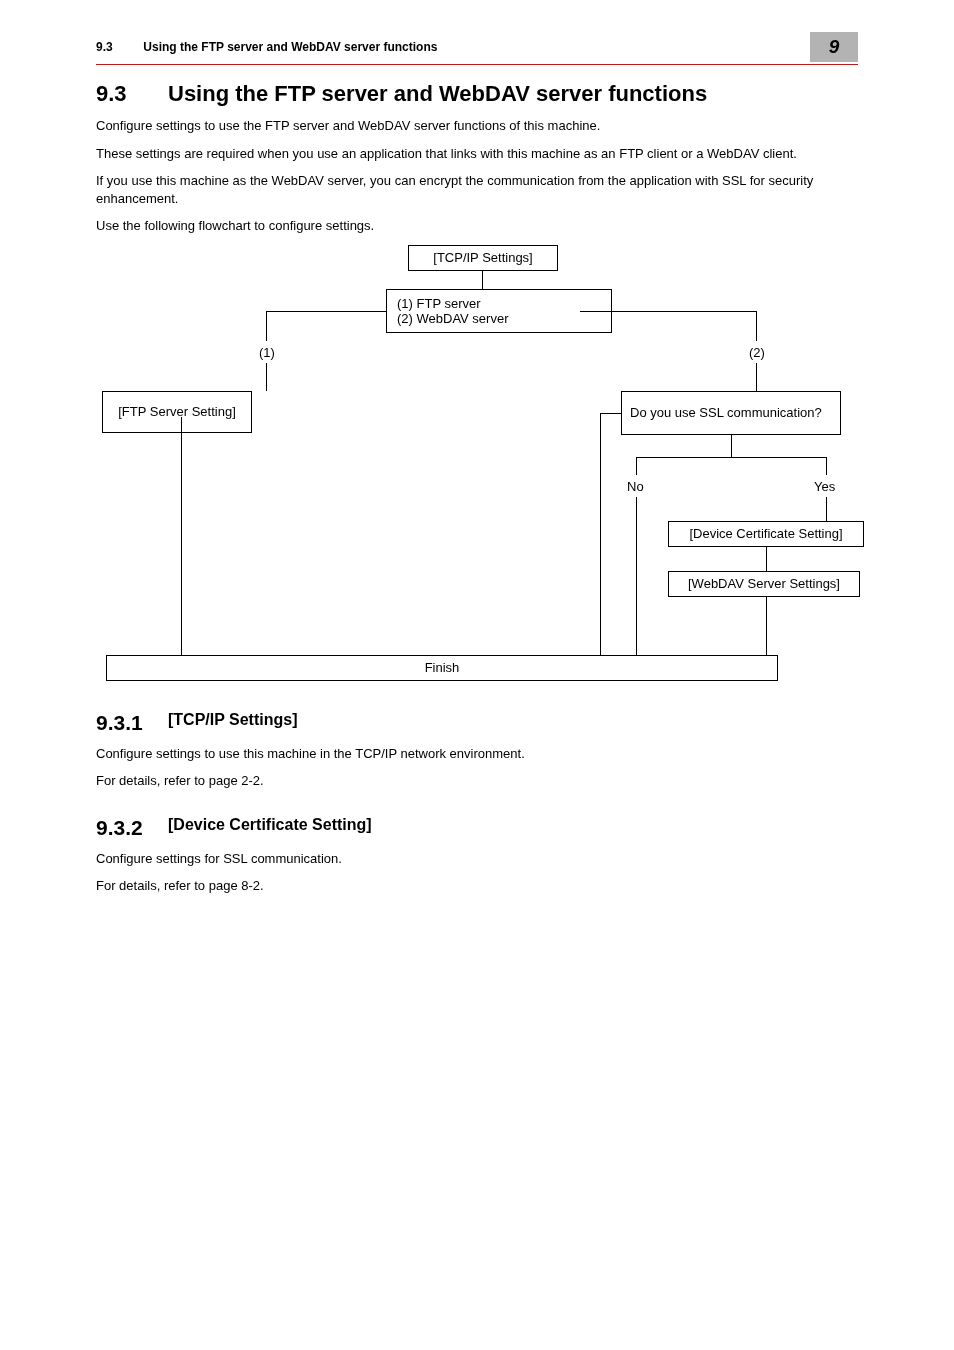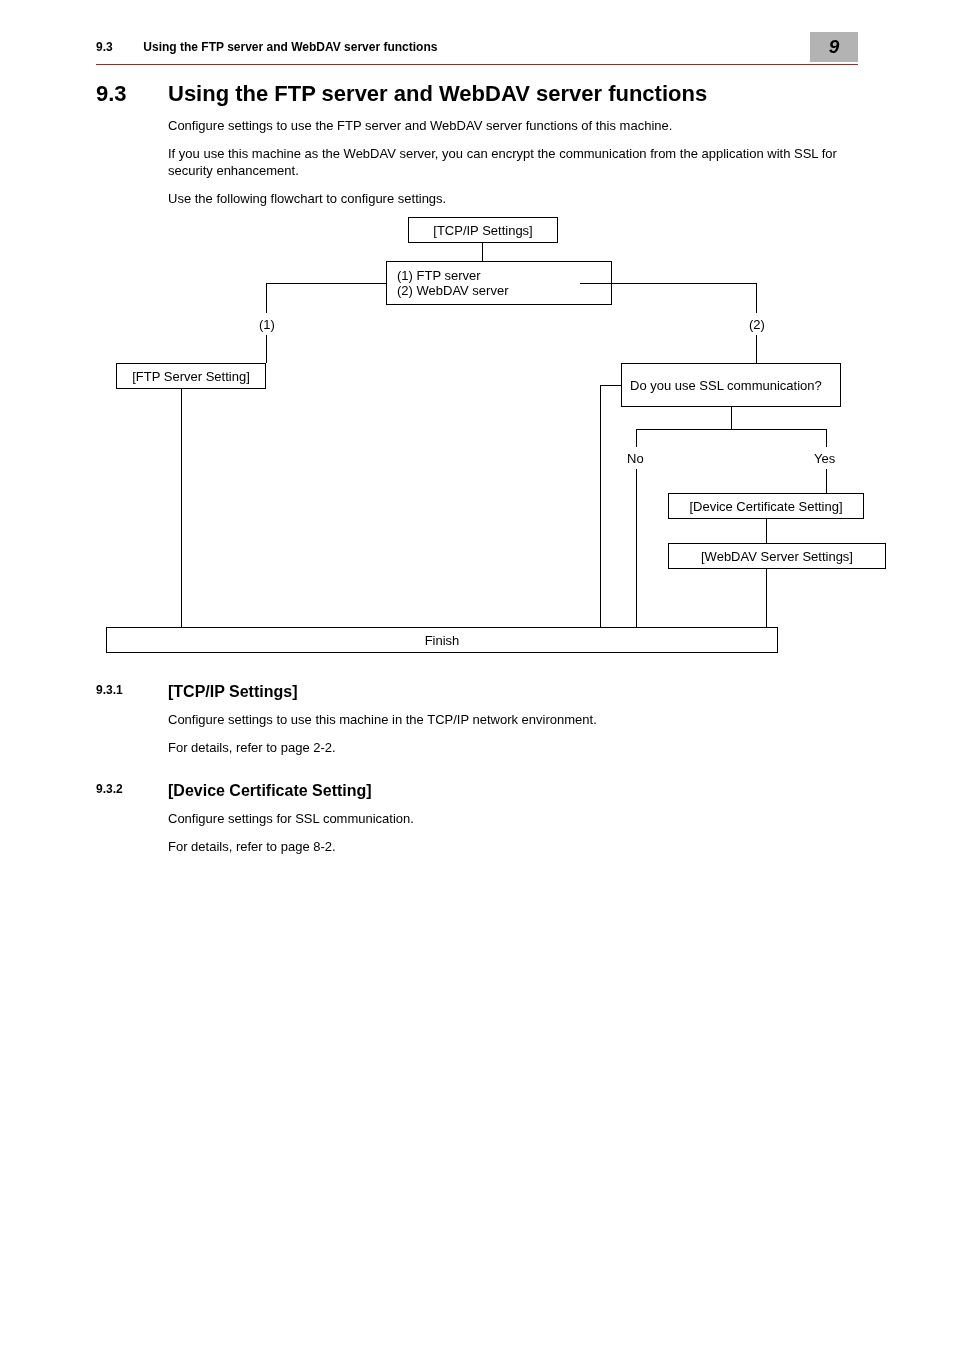--- a/index.html
+++ b/index.html
@@ -5,28 +5,28 @@
 html,body{margin:0;padding:0;background:#fff;font-family:Helvetica,Arial,sans-serif;color:#000}
 .page{width:954px;height:1350px;position:relative;box-sizing:border-box;padding:40px 96px 40px 96px}
 .hdr{display:flex;justify-content:space-between;align-items:flex-start;border-bottom:1px solid #b91c1c;padding-bottom:2px}
 .hdr-left{font-weight:bold;font-size:12px}
 .hdr-left .sec{display:inline-block;width:44px}
 .tab{background:#b3b3b3;width:48px;height:30px;display:flex;align-items:center;justify-content:center;margin-top:-8px}
 .tab span{font-style:italic;font-weight:bold;font-size:19px;color:#000}
 .h1row{display:flex;margin-top:16px}
 .h1num{font-weight:bold;font-size:22px;width:72px;flex-shrink:0}
 .h1txt{font-weight:bold;font-size:22px}
-.body{margin-left:72px;font-size:13px;line-height:1.35}
+.body{font-size:13px;line-height:1.35}
 .body p{margin:10px 0}
 .flow{position:relative;height:440px;margin-top:6px}
 .box{position:absolute;border:1px solid #000;background:#fff;font-size:13px;display:flex;align-items:center;justify-content:center;text-align:center;box-sizing:border-box;padding:4px 8px}
 .lbl{position:absolute;font-size:13px}
 .ln{position:absolute;background:#000}
 .h2row{display:flex;margin-top:26px}
-.h2num{font-weight:bold;font-size:12px;width:72px;flex-shrink:0}
+.h2num{font-weight:bold;font-size:21px;width:72px;flex-shrink:0}
 .h2txt{font-weight:bold;font-size:16px}
 .ftr{position:absolute;left:96px;right:96px;bottom:40px;border-top:1px solid #000;padding-top:4px;display:flex;justify-content:space-between;font-size:12px}
 </style>
 </head>
 <body>
 
 <div class="page">
   <div class="hdr">
     <div class="hdr-left">
       <span class="sec">9.3</span>
@@ -37,20 +37,21 @@
       </div>
   </div>
 
   <div class="h1row">
     <div class="h1num">9.3</div>
     <div class="h1txt">Using the FTP server and WebDAV server functions</div>
   </div>
 
   <div class="body">
     <p>Configure settings to use the FTP server and WebDAV server functions of this machine.</p>
+    <p>These settings are required when you use an application that links with this machine as an FTP client or a WebDAV client.</p>
     <p>If you use this machine as the WebDAV server, you can encrypt the communication from the application with SSL for security enhancement.</p>
     <p>Use the following flowchart to configure settings.</p>
   </div>
 
   <div class="flow">
 
     <div class="box" style="left:312px;top:0;width:150px;height:26px">[TCP/IP Settings]</div>
     <div class="ln" style="left:386px;top:26px;width:1px;height:18px"></div>
 
     <div class="box" style="left:290px;top:44px;width:226px;height:44px;justify-content:flex-start;align-items:flex-start;text-align:left;padding:6px 10px">
@@ -62,40 +63,40 @@
 
     <div class="ln" style="left:170px;top:66px;width:120px;height:1px"></div>
     <div class="ln" style="left:484px;top:66px;width:176px;height:1px"></div>
     <div class="ln" style="left:170px;top:66px;width:1px;height:30px"></div>
     <div class="ln" style="left:660px;top:66px;width:1px;height:30px"></div>
     <div class="lbl" style="left:163px;top:100px">(1)</div>
     <div class="lbl" style="left:653px;top:100px">(2)</div>
     <div class="ln" style="left:170px;top:118px;width:1px;height:28px"></div>
     <div class="ln" style="left:660px;top:118px;width:1px;height:28px"></div>
 
-    <div class="box" style="left:20px;top:146px;width:150px;height:26px">[FTP Server Setting]</div>
+    <div class="box" style="left:6px;top:146px;width:150px;height:42px">[FTP Server Setting]</div>
     <div class="ln" style="left:85px;top:172px;width:1px;height:238px"></div>
 
     <div class="box" style="left:525px;top:146px;width:220px;height:44px;justify-content:flex-start;text-align:right">Do you use SSL communication?</div>
     <div class="ln" style="left:504px;top:168px;width:21px;height:1px"></div>
     <div class="ln" style="left:504px;top:168px;width:1px;height:242px"></div>
 
     <div class="ln" style="left:635px;top:190px;width:1px;height:22px"></div>
     <div class="ln" style="left:540px;top:212px;width:190px;height:1px"></div>
     <div class="ln" style="left:540px;top:212px;width:1px;height:18px"></div>
     <div class="ln" style="left:730px;top:212px;width:1px;height:18px"></div>
     <div class="lbl" style="left:531px;top:234px">No</div>
     <div class="lbl" style="left:718px;top:234px">Yes</div>
     <div class="ln" style="left:540px;top:252px;width:1px;height:158px"></div>
     <div class="ln" style="left:730px;top:252px;width:1px;height:24px"></div>
 
     <div class="box" style="left:572px;top:276px;width:196px;height:26px">[Device Certificate Setting]</div>
     <div class="ln" style="left:670px;top:302px;width:1px;height:24px"></div>
 
-    <div class="box" style="left:572px;top:326px;width:218px;height:26px">[WebDAV Server Settings]</div>
+    <div class="box" style="left:572px;top:326px;width:192px;height:26px">[WebDAV Server Settings]</div>
     <div class="ln" style="left:670px;top:352px;width:1px;height:58px"></div>
 
     <div class="box" style="left:10px;top:410px;width:672px;height:26px">Finish</div>
   </div>
 
   <div class="h2row">
     <div class="h2num">9.3.1</div>
     <div class="h2txt">[TCP/IP Settings]</div>
   </div>
   <div class="body">

